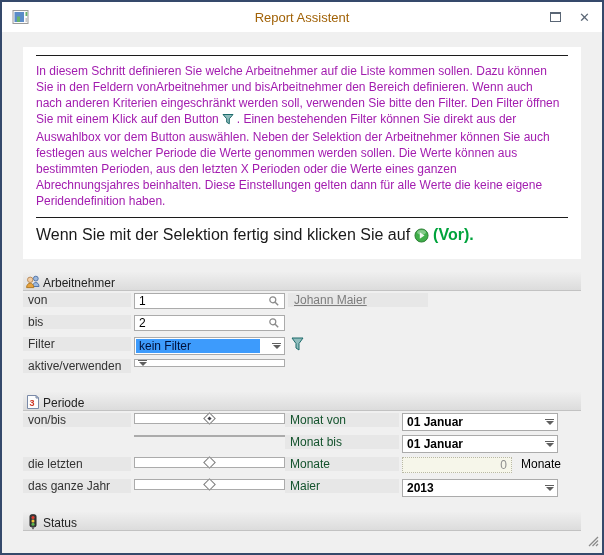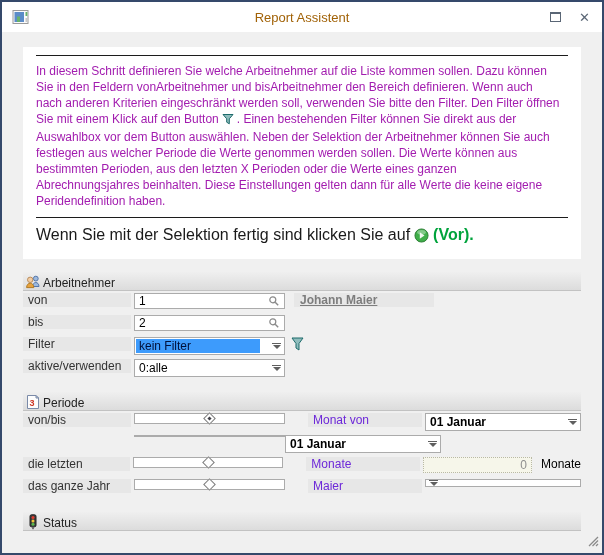--- a/index.html
+++ b/index.html
@@ -39,22 +39,22 @@
 
   .row { display:flex; align-items:flex-start; height:20px; margin-top:2px; }
   .cell-label { width:108px; background:#e7e7e7; font-size:12px; color:#333;
                 display:flex; align-items:center; padding-left:5px; margin-right:3px; }
   .cell-label.blank, .field.blank { background:transparent; border:none; }
 
   .input-field { width:151px; background:#fff; border:1px solid #ababab; display:flex;
                  align-items:center; padding:0 4px; font-size:12px; color:#000; }
   .input-field .mag { margin-left:auto; display:inline-flex; }
 
-  .cell-name { width:140px; background:#e7e7e7; margin-left:9px; display:flex; align-items:center;
-               padding-left:6px; font-size:12px; color:#7d7d7d; text-decoration:underline;font-weight:bold; }
+  .cell-name { width:140px; background:#e7e7e7; margin-left:3px; display:flex; align-items:center;
+               padding-left:6px; font-size:12px; color:#7d7d7d; text-decoration:underline; }
 
   .combo { width:151px; background:#fff; border:1px solid #ababab; display:flex;
            align-items:stretch; font-size:12px; color:#000;gap:8px; }
   .combo-text { flex:1; display:flex; align-items:center; padding:0 3px; margin:1px; }
   .combo-text.sel { background:#3d9bfc; color:#00103a; }
   .combo-arrow { width:15px; display:flex; flex-direction:column; align-items:center;
                  justify-content:center; }
   .arr-bar { width:9px; height:1px; background:#5f5f5f; margin-bottom:1px; }
   .arr-tri { width:0; height:0; border-left:4px solid transparent; border-right:4px solid transparent;
              border-top:4px solid #5f5f5f; }
@@ -64,21 +64,21 @@
 
   
   .opt-field { width:151px; background:#fff; border:1px solid #ababab; display:flex;
                align-items:center; justify-content:center; }
   .diamond { width:9px; height:9px; border:1px solid #7c7c7c; background:#fff;
              transform:rotate(45deg); position:relative; display:block; }
   .diamond.checked::after { content:""; position:absolute; top:2px; left:2px; right:2px; bottom:2px;
                             background:#3f3f46; }
   .cbx { width:10px; height:10px; border:1px solid #7c7c7c; background:#fff; display:block; }
 
-  .rlabel { width:114px; margin-left:23px; background:#e7e7e7; font-size:12px; color:#6d28d9;
+  .rlabel { width:114px; background:#e7e7e7; font-size:12px; color:#14532d;
             display:flex; align-items:center; padding-left:5px; margin-right:3px; }
   .rlabel.blank { background:transparent; }
   .rfield { width:156px;font-weight:bold; }
   .num-disabled { width:110px; background:#f6f6ea; border:1px dotted #b9b9a6; font-size:12px;
                   color:#8f8f8f; display:flex; align-items:center; justify-content:flex-end;
                   padding-right:4px; }
   .suffix { font-size:12px; color:#000; display:flex; align-items:center; margin-left:9px; }
 
   .resize-grip { position:absolute; right:3px; bottom:2px; }
 </style>
@@ -173,21 +173,20 @@
       <button class="funnel-btn">
         <svg width="13" height="14" viewBox="0 0 13 14">
             <path d="M1 1h11L8 6.5V13L5 11V6.5z" fill="#8fbdbd" stroke="#1d6b6b"></path>
           </svg>
       </button>
     </div>
 
     <div class="row">
       <div class="cell-label">aktive/verwenden</div>
       <div class="combo">
-        <span class="combo-text">0:alle</span>
         <span class="combo-arrow">
             <span class="arr-bar"></span>
             <span class="arr-tri"></span>
           </span>
       </div>
     </div>
   </div>
 
   <div class="section">
     <div class="sec-header">
@@ -212,20 +211,21 @@
         <span class="combo-arrow">
             <span class="arr-bar"></span>
             <span class="arr-tri"></span>
           </span>
       </div>
     </div>
 
     <div class="row">
       <div class="cell-label blank"></div>
       <div class="opt-field blank"></div>
+      <div class="rlabel">Monat bis</div>
       <div class="combo rfield">
         <span class="combo-text">01 Januar</span>
         <span class="combo-arrow">
             <span class="arr-bar"></span>
             <span class="arr-tri"></span>
           </span>
       </div>
     </div>
 
     <div class="row">
@@ -238,20 +238,21 @@
       <div class="suffix">Monate</div>
     </div>
 
     <div class="row">
       <div class="cell-label">das ganze Jahr</div>
       <div class="opt-field">
         <span class="diamond"></span>
       </div>
       <div class="rlabel">Maier</div>
       <div class="combo rfield">
+        <span class="combo-text">2013</span>
         <span class="combo-arrow">
             <span class="arr-bar"></span>
             <span class="arr-tri"></span>
           </span>
       </div>
     </div>
 
   </div>
 
   <div class="section">

